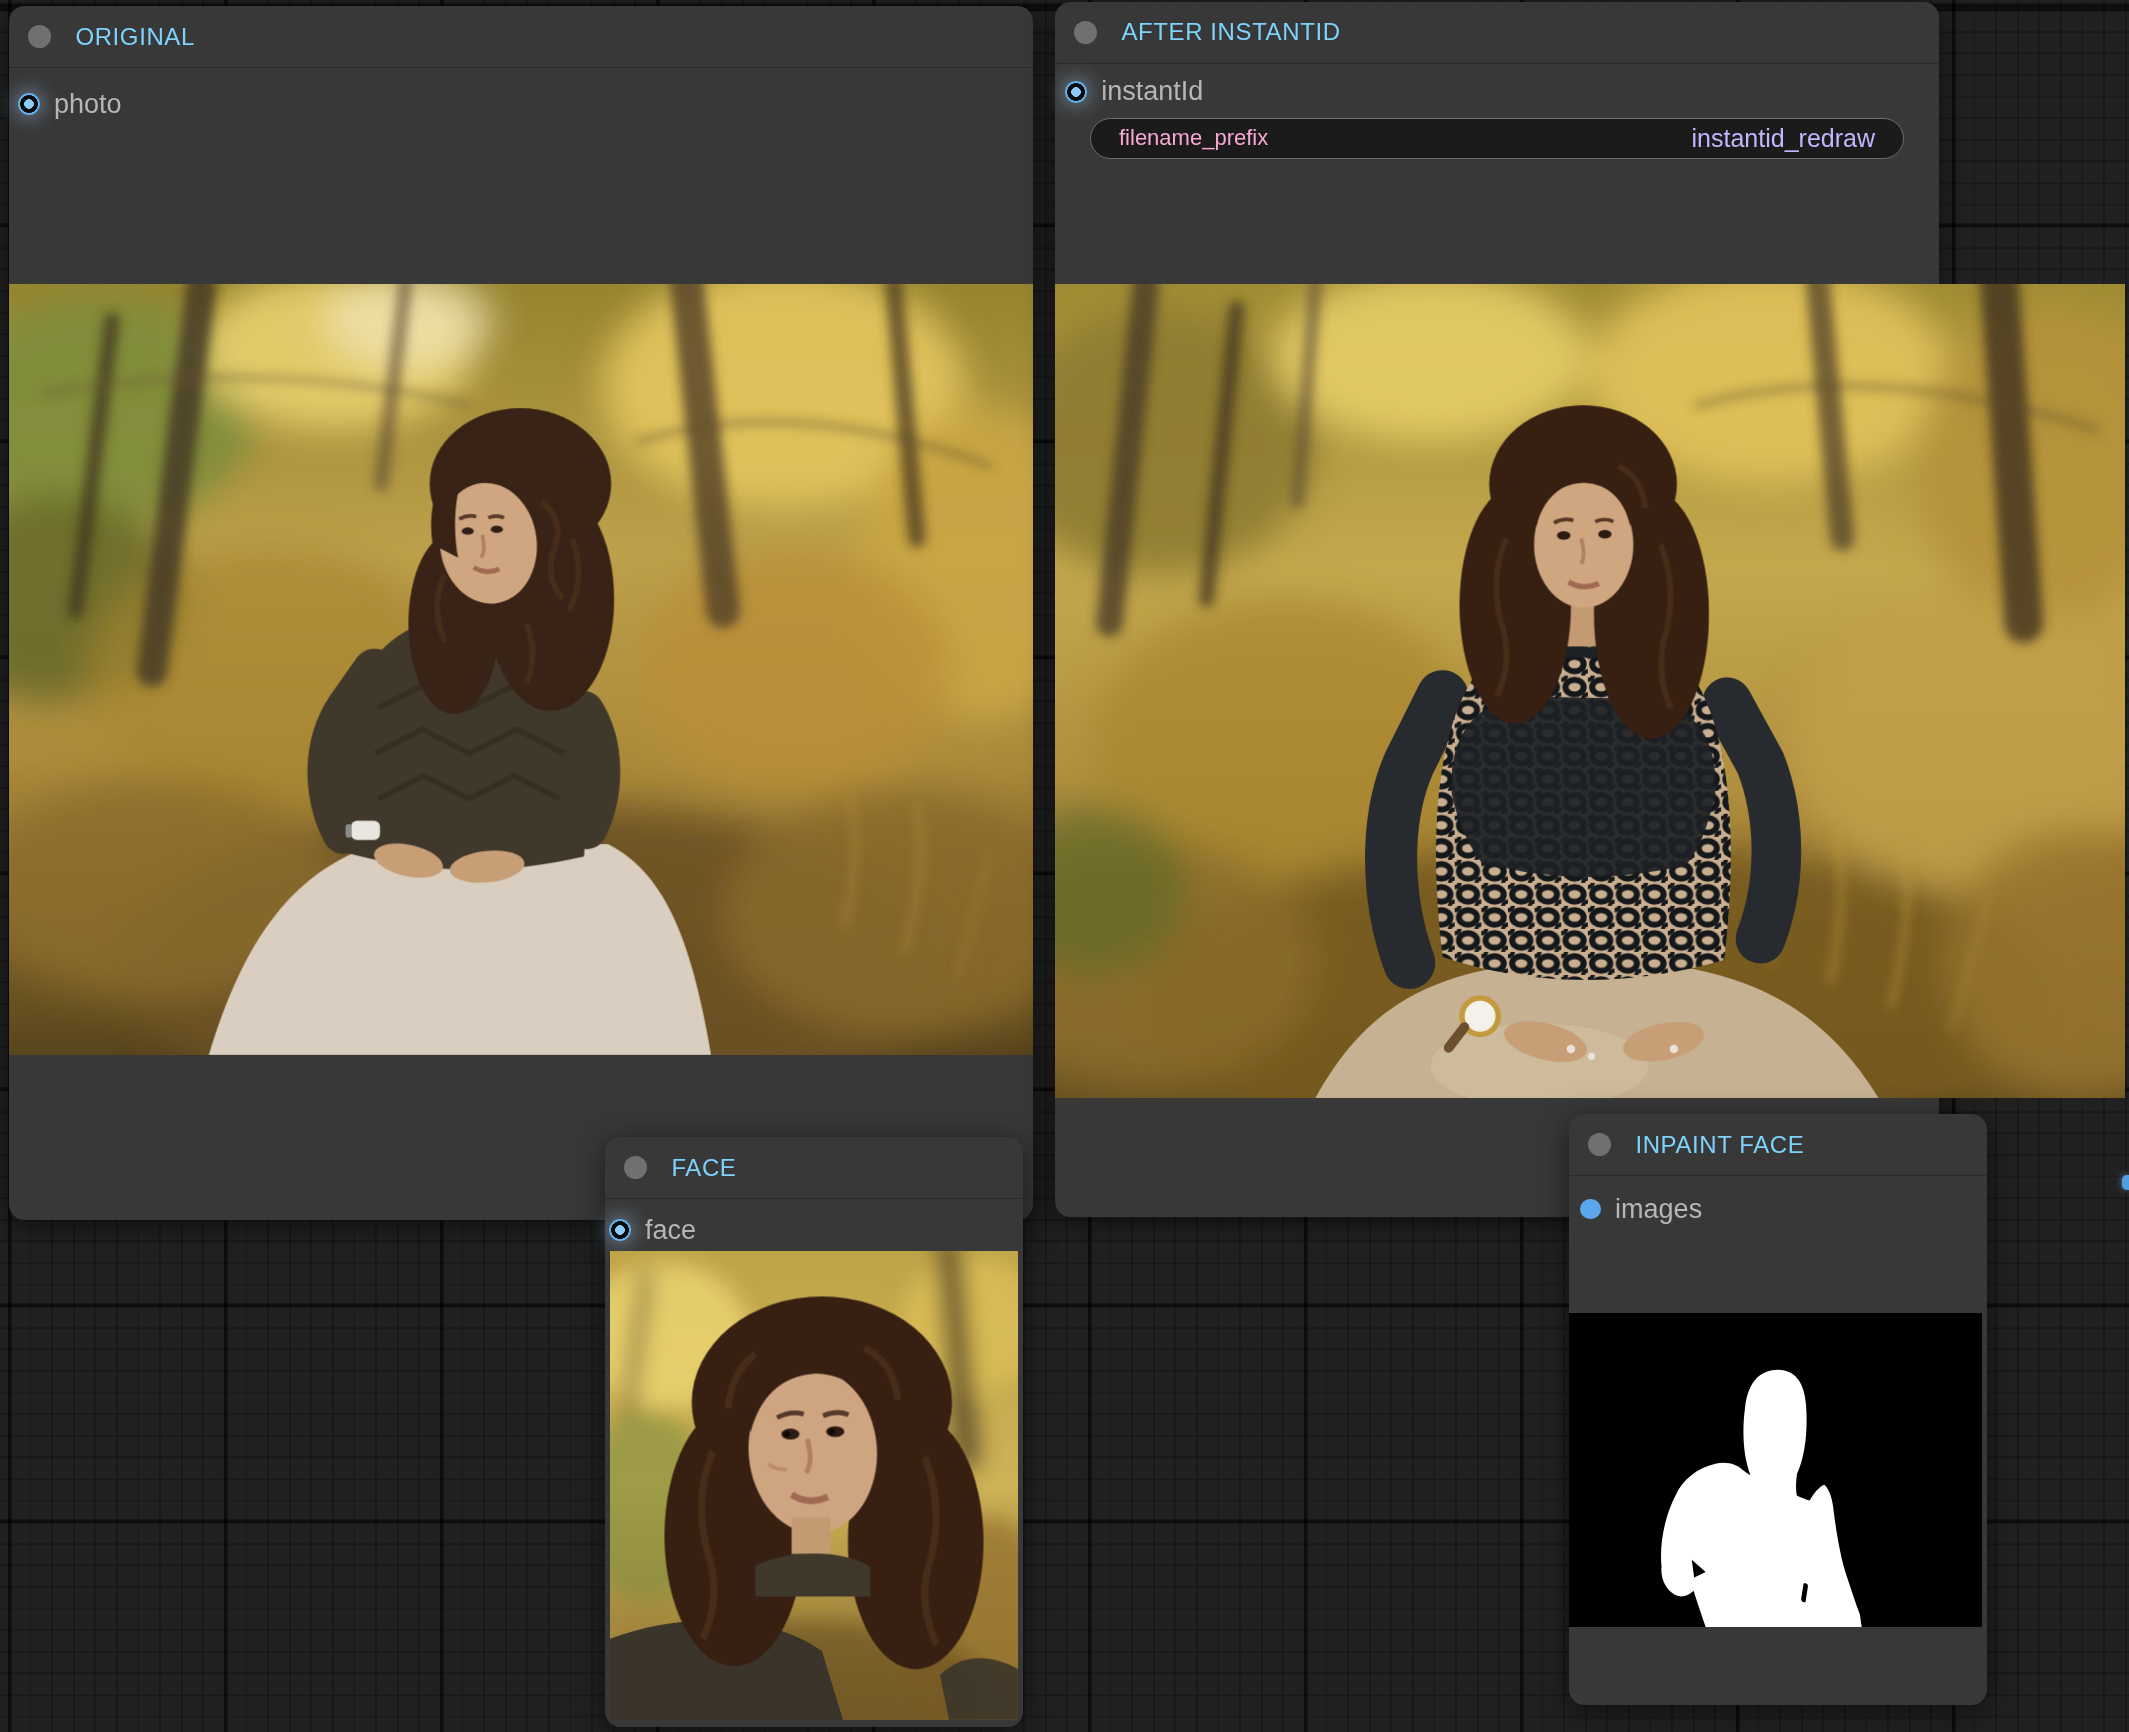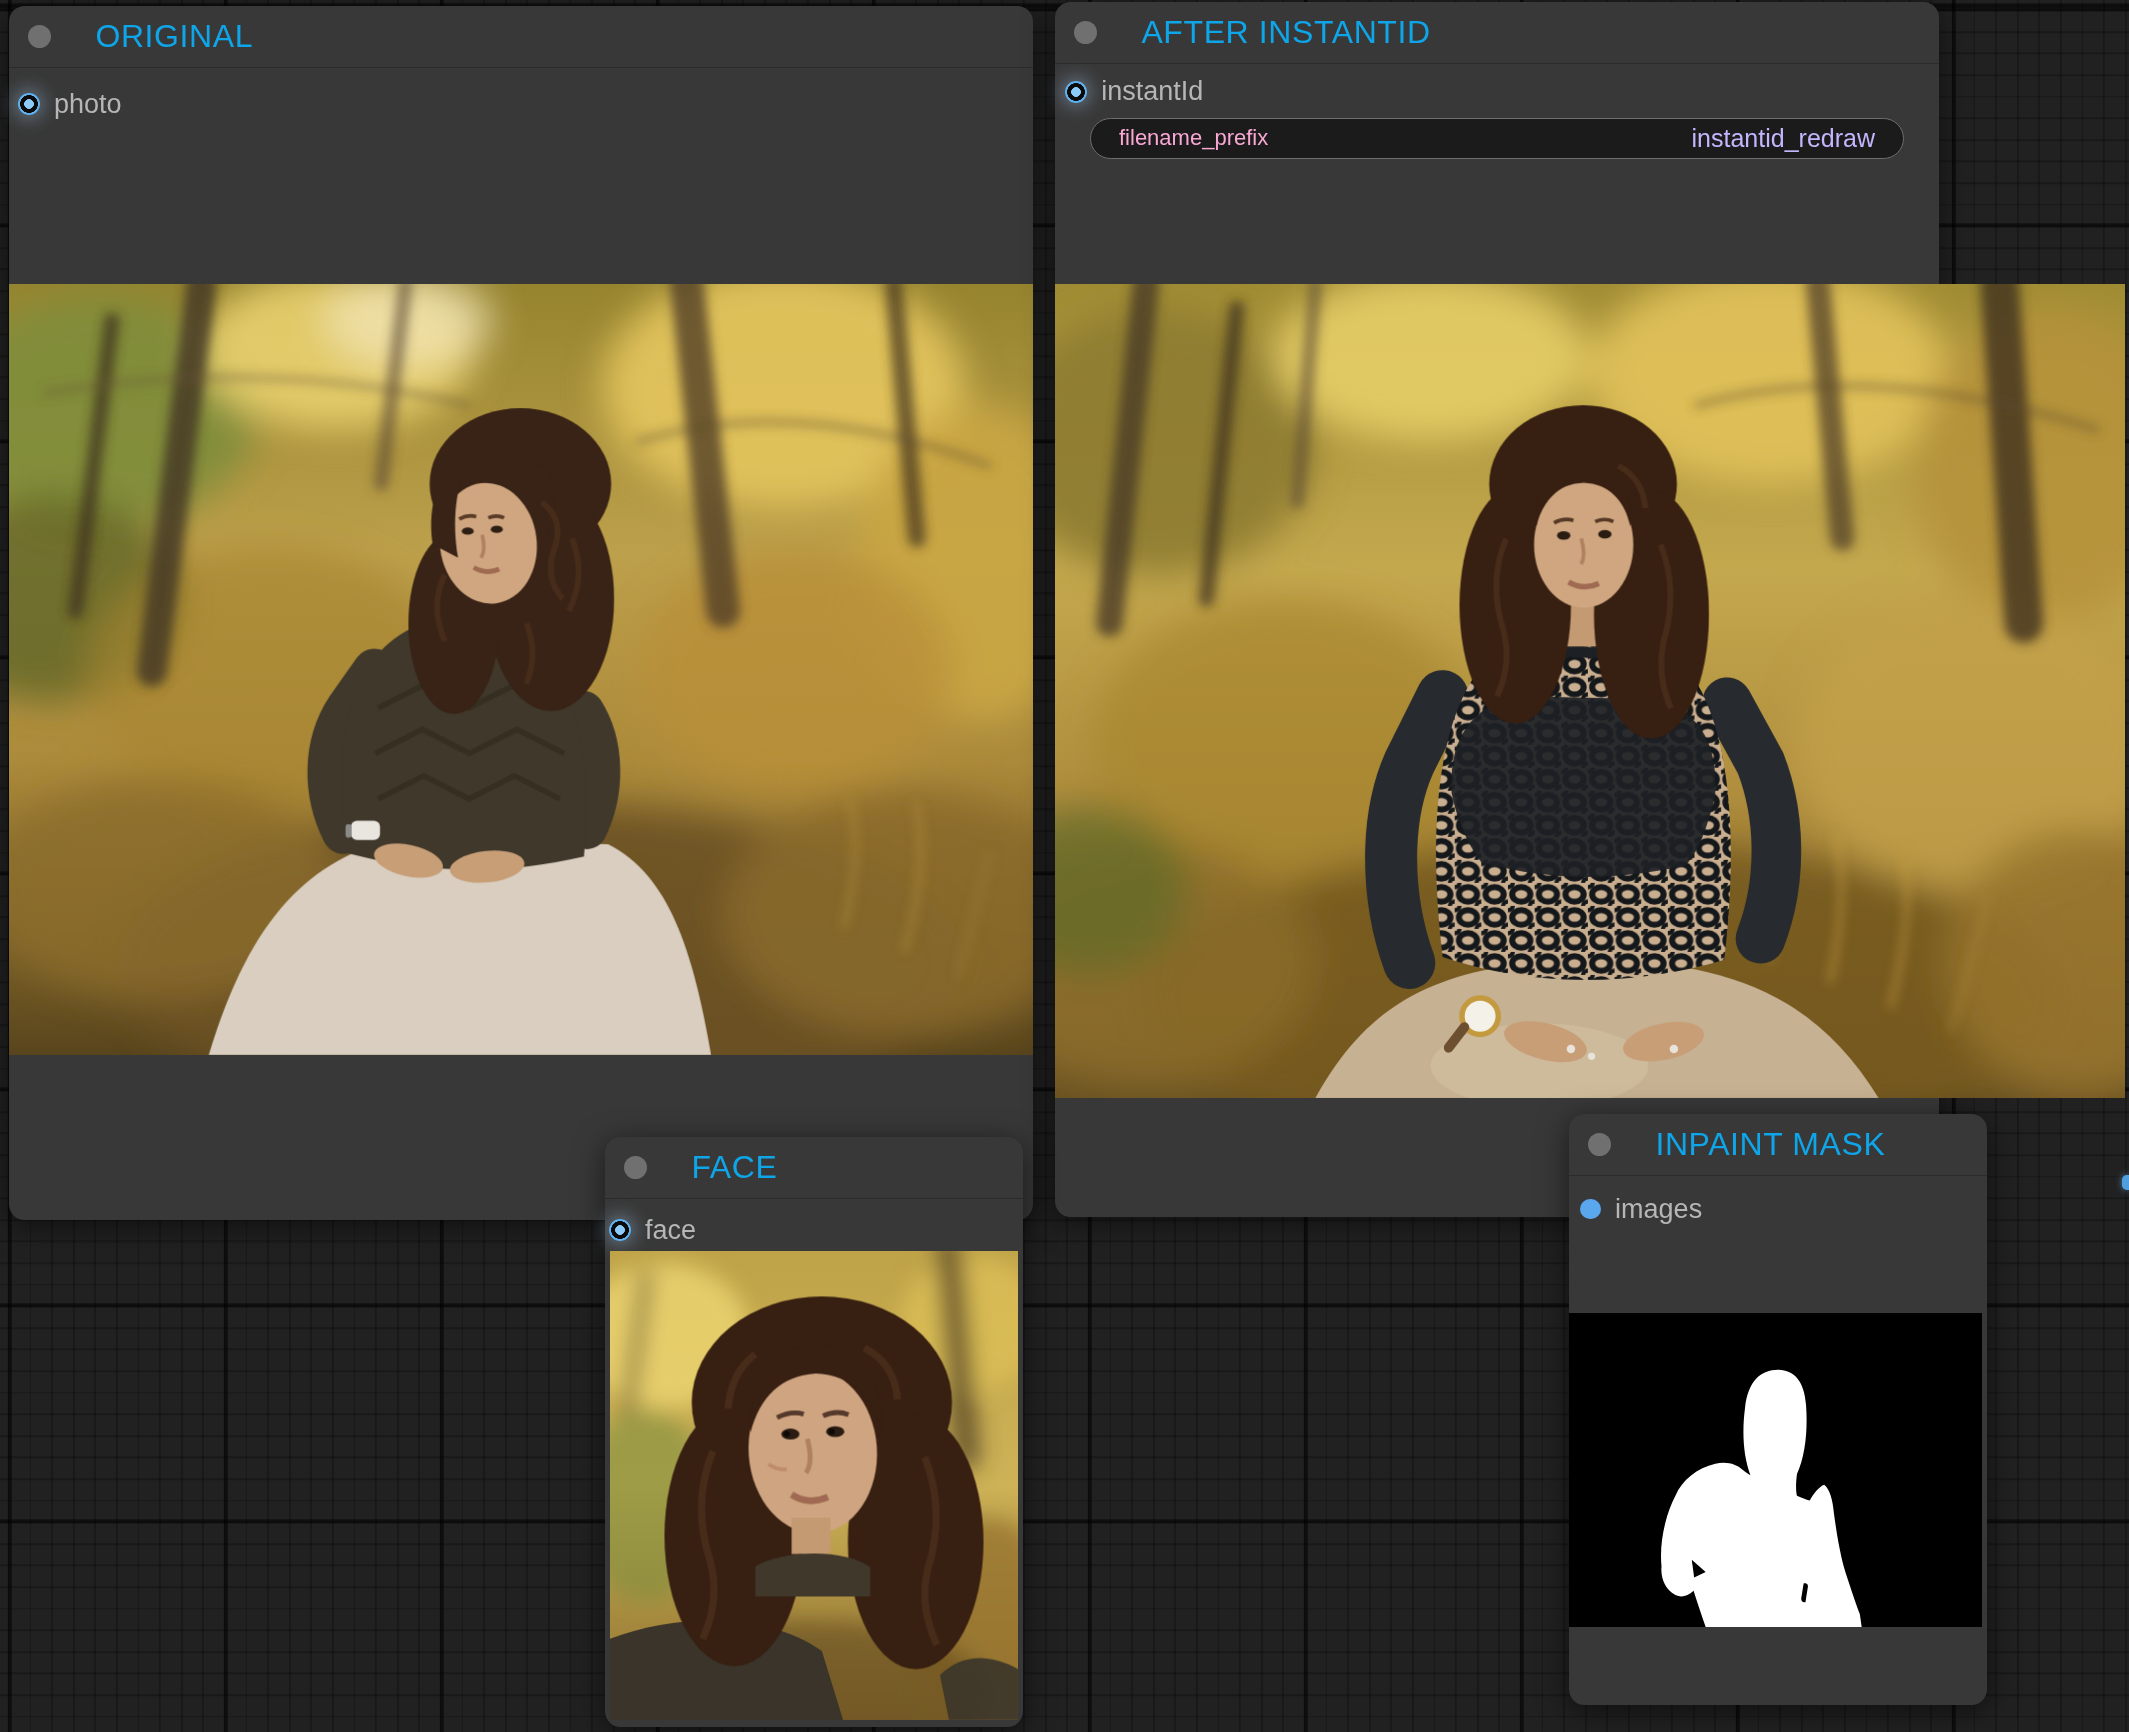--- a/index.html
+++ b/index.html
@@ -17,21 +17,21 @@
   .node{
     position:absolute;background:#383838;border-radius:15.7px;
     box-shadow:0 6px 30px rgba(0,0,0,.55);
   }
   .titlebar{
     position:absolute;left:0;right:0;top:0;height:62px;
     display:flex;align-items:center;padding-left:19.4px;box-sizing:border-box;
     border-bottom:1.8px solid #2b2b2b;border-radius:15.7px 15.7px 0 0;
   }
   .tdot{width:23px;height:23px;border-radius:50%;background:#707070;flex:none}
-  .ttext{margin-left:44px;font-size:32px;color:#0ea5e9;letter-spacing:0.6px;white-space:nowrap}
+  .ttext{margin-left:24px;font-size:24px;color:#7dd3fc;letter-spacing:0.6px;white-space:nowrap}
   .slotrow{position:absolute;display:flex;align-items:center;height:44px}
   .sdot{
     width:22px;height:22px;border-radius:50%;flex:none;
     background:radial-gradient(circle,#8ccaf8 0 30%,#0b0b0b 32% 56%,#5fb2f0 58% 100%);
     box-shadow:0 0 15.7px 6px rgba(175,215,255,.28);
   }
   .sdot.solid{width:20.6px;height:20.6px;background:#5aa7ee;box-shadow:none}
   .slabel{margin-left:14.5px;font-size:27px;color:#b6b6b6;white-space:nowrap}
   .widget{
     position:absolute;display:flex;justify-content:space-between;align-items:center;
@@ -313,21 +313,21 @@
         <rect x="300" y="440" width="64" height="60" fill="#c49a73"></rect>
         <path d="M240 520 C 290 492 390 492 430 522 L 430 570 L 240 570 Z" fill="#3f382b"></path>
       </g>
     </svg>
   </div>
 </div>
 
 <div class="node" id="node-mask">
   <div class="titlebar">
     <span class="tdot"></span>
-    <span class="ttext">INPAINT MASK</span>
+    <span class="ttext">INPAINT FACE</span>
   </div>
   <div class="slotrow">
     <span class="sdot solid"></span>
     <span class="slabel">images</span>
   </div>
   <div class="preview">
     <svg viewBox="0 0 683 519" preserveAspectRatio="none">
       <rect width="683" height="519" fill="#000"></rect>
       <path fill="#fff" d="M300 268
         C288 236 286 196 291 158

